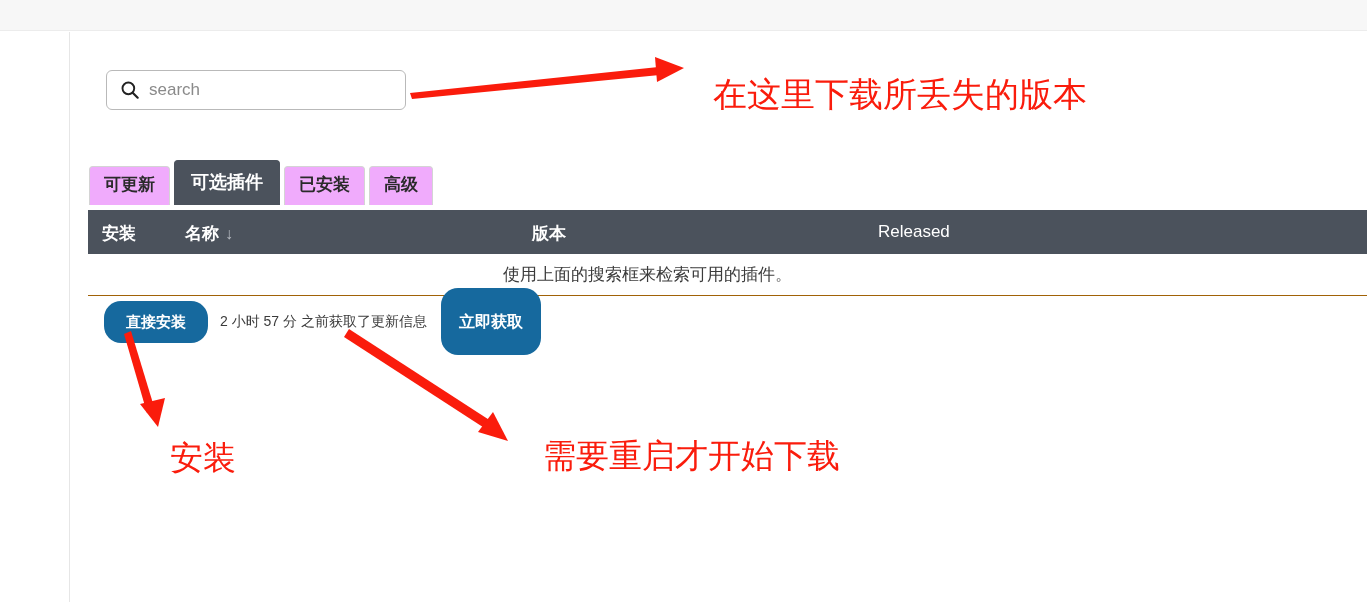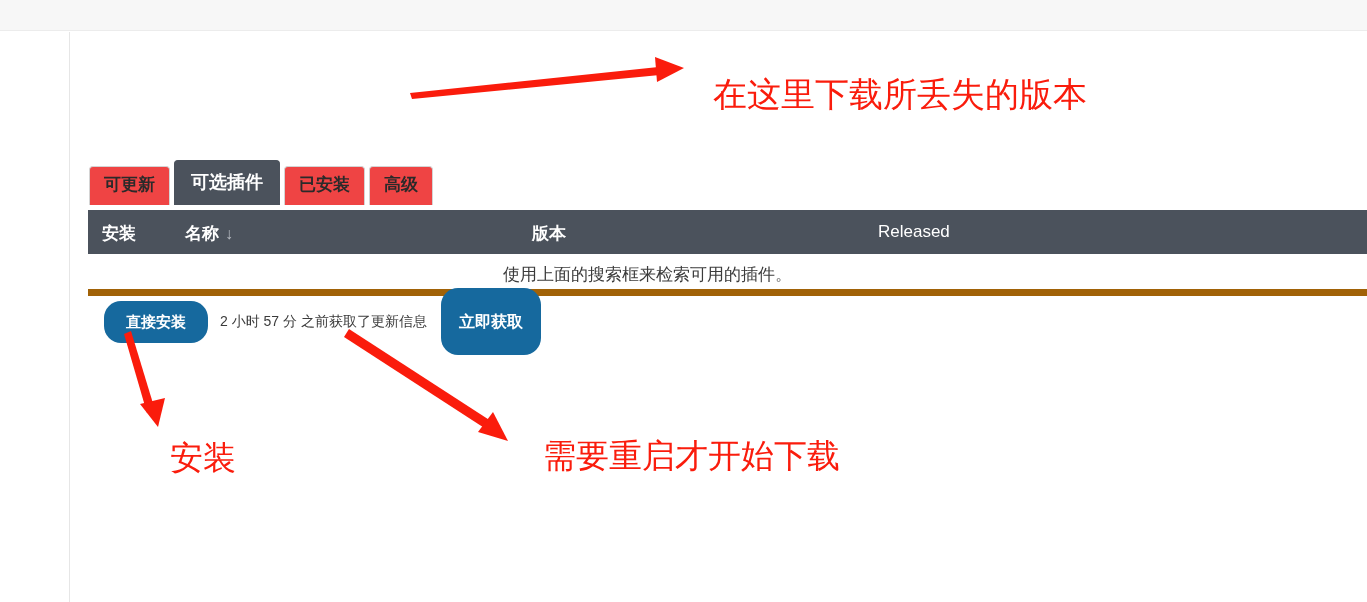--- a/index.html
+++ b/index.html
@@ -91,21 +91,21 @@
   .tabs {
     position: absolute;
     left: 19px; top: 128px;
     display: flex;
     align-items: flex-end;
     gap: 4px;
   }
   .tab {
     border: 1px solid #d4d4d4;
     border-bottom: none;
-    background: #ef4444;
+    background: #f0abfc;
     color: #2a2a2a;
     font-size: 17px;
     font-weight: bold;
     padding: 8px 14px 9px 14px;
     border-radius: 4px 4px 0 0;
     line-height: 1.2;
     box-sizing: border-box;
     cursor: pointer;
     user-select: none;
   }
@@ -145,21 +145,21 @@
     font-weight: normal;
     margin-left: 6px;
     font-size: 16px;
   }
   .empty-row {
     height: 42px;
     line-height: 42px;
     text-align: center;
     color: #3b3b3b;
     font-size: 17px;
-    border-bottom: 7px solid #a16207;
+    border-bottom: 1px solid #a16207;
     padding-right: 160px;
     box-sizing: border-box;
   }
 
   
   .actionbar {
     position: absolute;
     left: 18px; top: 256px;
     display: flex;
     align-items: center;
@@ -226,20 +226,27 @@
 </style>
 </head>
 <body>
 
 <div class="top-strip"></div>
 <div class="left-rail"></div>
 <div class="rail-divider"></div>
 
 <div class="content">
 
+  <div class="search-wrap">
+    <svg class="search-icon" viewBox="0 0 24 24">
+      <circle cx="10.2" cy="10.2" r="6.4" fill="none" stroke="#222222" stroke-width="2.1"></circle>
+      <line x1="14.9" y1="14.9" x2="20.4" y2="20.4" stroke="#222222" stroke-width="2.4" stroke-linecap="round"></line>
+    </svg>
+    <input class="search-input" type="text" value="" placeholder="search" style="">
+  </div>
 
   <div class="tabs">
     <div class="tab">可更新</div>
     <div class="tab active">可选插件</div>
     <div class="tab">已安装</div>
     <div class="tab">高级</div>
   </div>
 
   <div class="table-wrap">
     <div class="thead">

